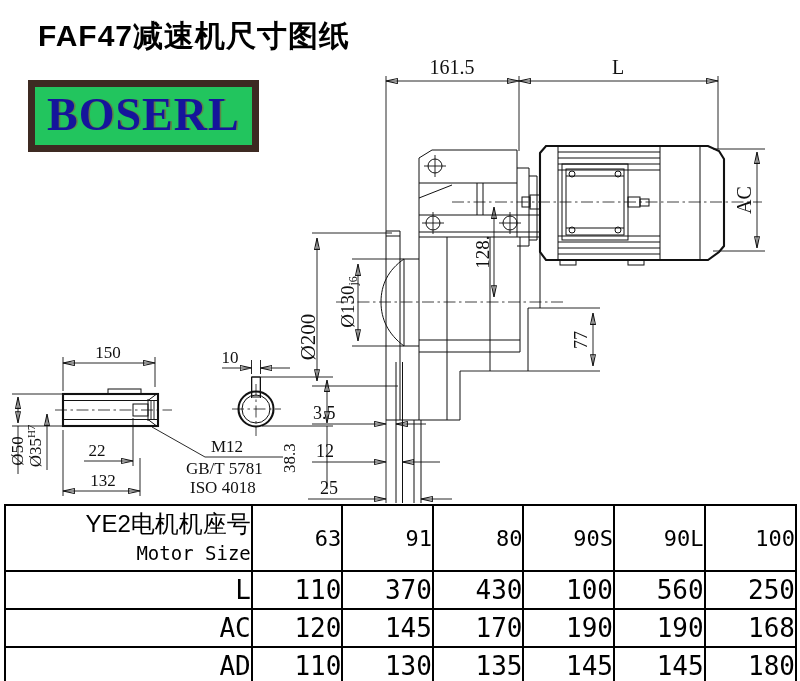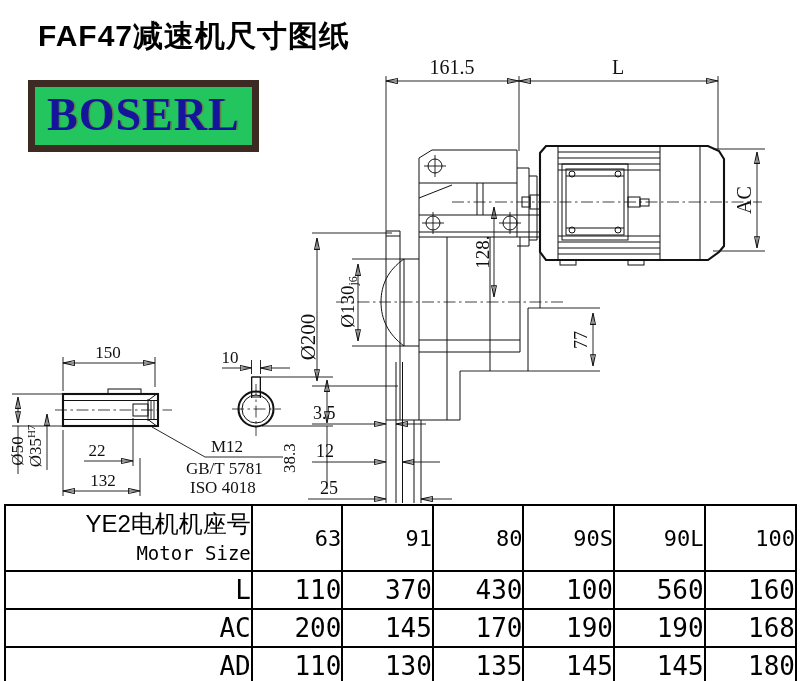--- a/index.html
+++ b/index.html
@@ -273,25 +273,25 @@
     <td class="szc">90L</td>
     <td class="szc">100</td>
   </tr>
   <tr class="rw">
     <td>L</td>
     <td>110</td>
     <td>370</td>
     <td>430</td>
     <td>100</td>
     <td>560</td>
-    <td>160</td>
+    <td>250</td>
   </tr>
   <tr class="rw">
     <td>AC</td>
-    <td>200</td>
+    <td>120</td>
     <td>145</td>
     <td>170</td>
     <td>190</td>
     <td>190</td>
     <td>168</td>
   </tr>
   <tr class="rw">
     <td>AD</td>
     <td>110</td>
     <td>130</td>

